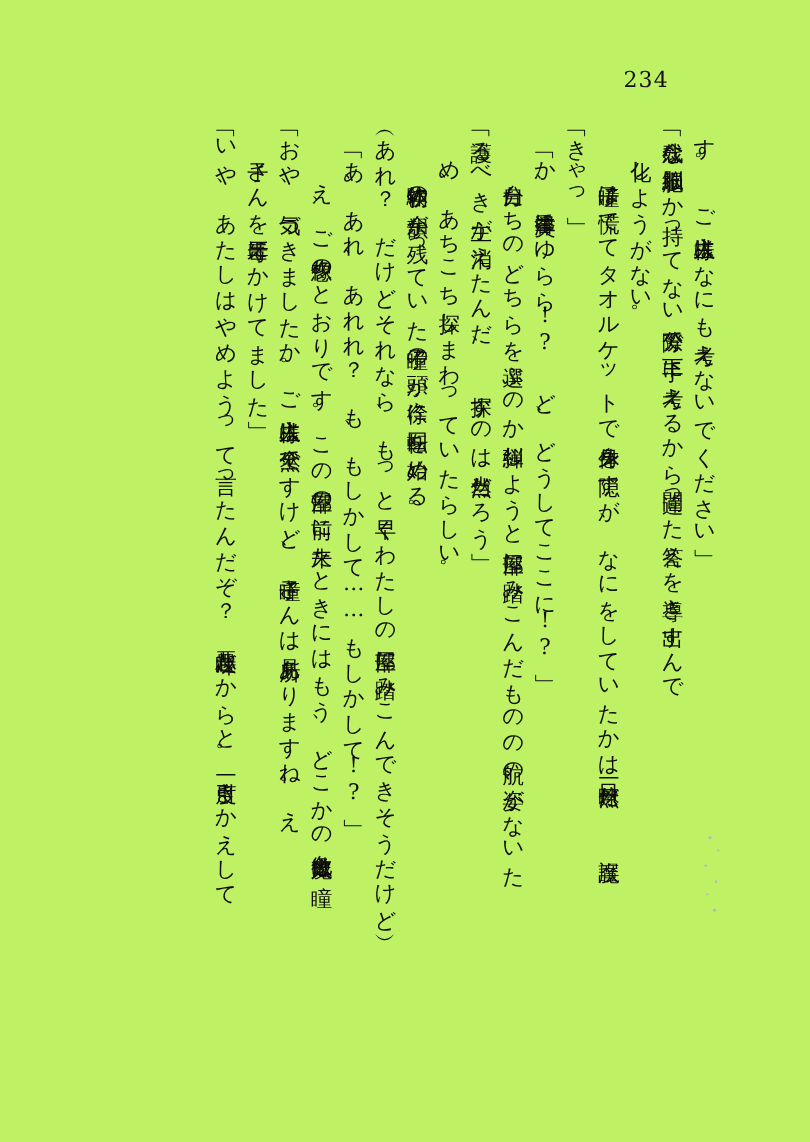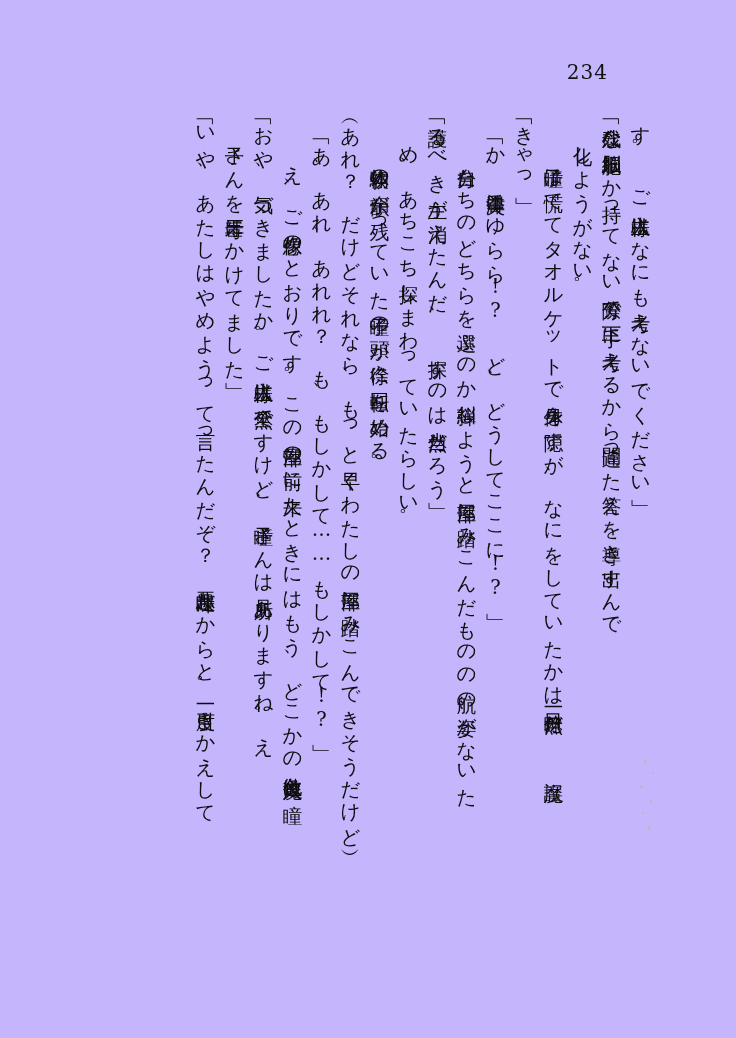--- a/index.html
+++ b/index.html
@@ -7,21 +7,21 @@
     padding: 0;
     background: #ffffff;
   }
   body {
     font-family: "DejaVu Serif", "Liberation Serif", serif;
   }
   .page {
     position: relative;
     width: 736px;
     height: 1038px;
-    background: #c4b5fd;
+    background: #bef264;
     overflow: hidden;
   }
   .page-number {
     position: absolute;
     top: 60px;
     right: 128px;
     font-size: 20px;
     color: #111111;
     letter-spacing: 1px;
     font-family: "DejaVu Serif", "Liberation Serif", serif;

